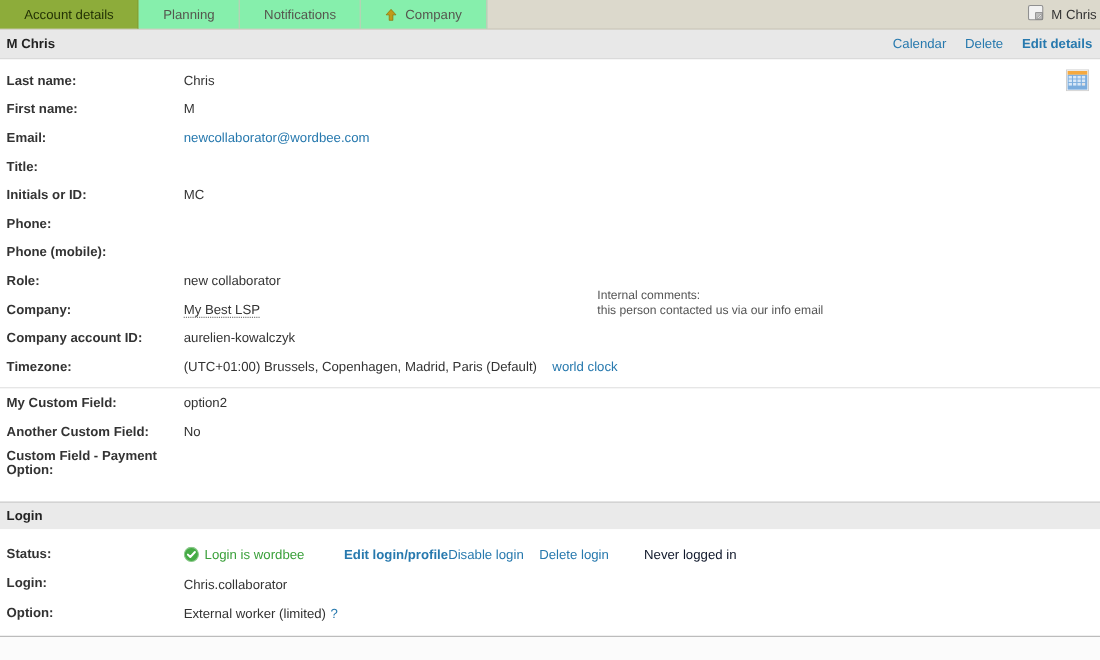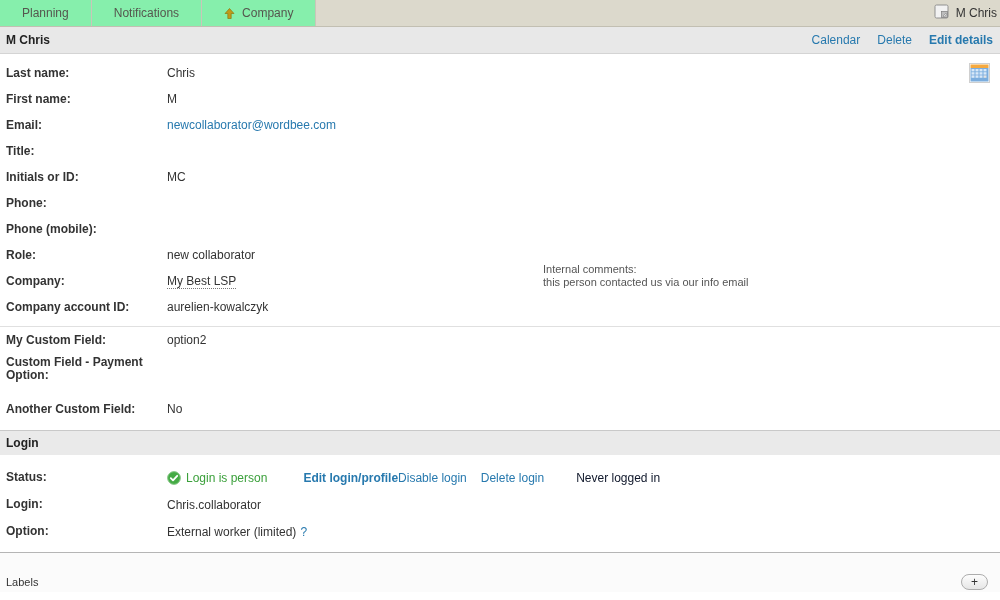--- a/index.html
+++ b/index.html
@@ -48,20 +48,23 @@
   .labels-bar{margin-top:7px;height:21px;background:#fbfbfb;border-top:1px solid #b5b5b5;
               display:flex;align-items:center;padding:18px 12px 0 6px;font-size:11px;color:#333;}
   .plus-btn{margin-left:auto;width:27px;height:16px;border-radius:8px;border:1px solid #adadad;
             background:linear-gradient(#fdfdfd,#e6e6e6);color:#333;font-size:12px;line-height:12px;
             cursor:pointer;padding:0;font-family:"Liberation Sans",sans-serif;}
 </style>
 </head>
 <body>
 
 <div class="tabbar">
+  <div class="tab active">
+    <span>Account details</span>
+  </div>
   <div class="tab">
     <span>Planning</span>
   </div>
   <div class="tab">
     <span>Notifications</span>
   </div>
   <div class="tab">
     <span class="arrow-icon">
       <svg width="11" height="11" viewBox="0 0 11 11">
           <path d="M5.5 0.5 L10 5.5 L7.2 5.5 L7.2 10.5 L3.8 10.5 L3.8 5.5 L1 5.5 Z" fill="#c09a1a" stroke="#8a6d00" stroke-width="0.6"></path>
@@ -147,55 +150,60 @@
     <span class="fvalue">new collaborator</span>
   </div>
   <div class="frow">
     <span class="flabel">Company:</span>
     <span class="fvalue dotted">My Best LSP</span>
   </div>
   <div class="frow">
     <span class="flabel">Company account ID:</span>
     <span class="fvalue">aurelien-kowalczyk</span>
   </div>
+  <div class="frow">
+    <span class="flabel">Timezone:</span>
+    <span class="fvalue">(UTC+01:00) Brussels, Copenhagen, Madrid, Paris (Default)</span>
+    <a class="lnk ml14">world clock</a>
+  </div>
 
   <div class="comments">
     <div>Internal comments:</div>
     <div>this person contacted us via our info email</div>
   </div>
 
   <div class="divider"></div>
 
   <div class="frow">
     <span class="flabel">My Custom Field:</span>
     <span class="fvalue">option2</span>
   </div>
+  <div class="frow">
+    <span class="flabel">Another Custom Field:</span>
+    <span class="fvalue">No</span>
+  </div>
   <div class="frow tall">
     <span class="flabel">Custom Field - Payment Option:</span>
     <span class="fvalue"></span>
-  </div>
-  <div class="frow">
-    <span class="flabel">Another Custom Field:</span>
-    <span class="fvalue">No</span>
   </div>
 
   <div class="section-bar">
     <span>Login</span>
   </div>
 
   <div class="login-rows">
     <div class="lrow">
       <span class="flabel">Status:</span>
       <span class="check-icon">
         <svg width="14" height="14" viewBox="0 0 14 14">
           <circle cx="7" cy="7" r="6.4" fill="#45ab45" stroke="#8cc98c" stroke-width="1"></circle>
           <path d="M3.8 7.2 L6 9.4 L10.2 4.8" fill="none" stroke="#ffffff" stroke-width="1.8" stroke-linecap="round" stroke-linejoin="round"></path>
         </svg>
       </span>
-      <span class="status-green">Login is person</span>
+      <span class="status-green">Login is wordbee</span>
       <a class="lnk bold gap-a">Edit login/profile</a>
       <a class="lnk gap-b">Disable login</a>
       <a class="lnk gap-c">Delete login</a>
       <span class="muted">Never logged in</span>
     </div>
     <div class="lrow">
       <span class="flabel">Login:</span>
       <span class="fvalue">Chris.collaborator</span>
     </div>
     <div class="lrow">

